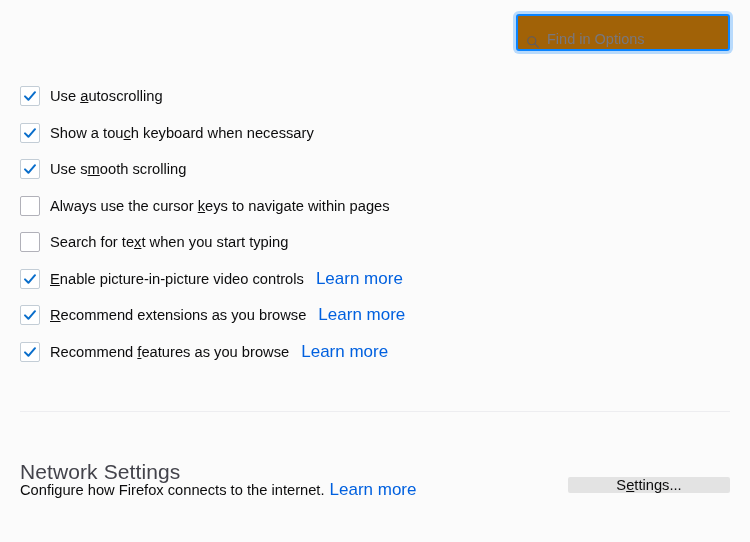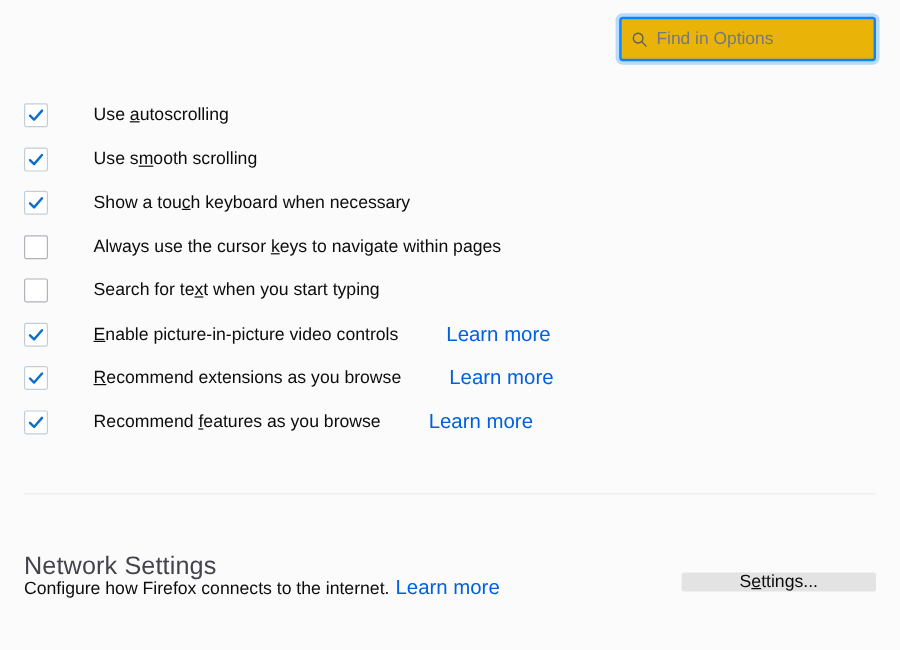--- a/index.html
+++ b/index.html
@@ -19,24 +19,24 @@
   
   .search-wrap {
     position: absolute;
     top: 14px;
     left: 516px;
     width: 214px;
     height: 37px;
     box-sizing: border-box;
     border: 2px solid #0a84ff;
     border-radius: 3px;
-    background: #eab308;
+    background: #a16207;
     box-shadow: 0 0 0 3px rgba(10,132,255,0.28);
     display: flex;
-    align-items: center;
+    align-items: flex-end;
     padding: 0 8px;
   }
   .search-icon {
     width: 14px;
     height: 14px;
     flex: 0 0 14px;
     margin-right: 7px;
     color: #5b5b66;
     display: block;
   }
@@ -57,21 +57,20 @@
   .options-list {
     position: absolute;
     top: 78px;
     left: 20px;
     width: 710px;
   }
   .option-row {
     display: flex;
     align-items: center;
     height: 36.5px;
-    gap: 28px;
   }
   .cbox {
     width: 20px;
     height: 20px;
     flex: 0 0 20px;
     box-sizing: border-box;
     border: 1px solid #b1b1b9;
     border-radius: 2px;
     background: #ffffff;
     position: relative;
@@ -175,30 +174,30 @@
     </span>
     <span class="option-label"><span>Use </span><span class="ak">a</span><span>utoscrolling</span></span>
   </div>
 
   <div class="option-row">
     <span class="cbox checked">
       <svg viewBox="0 0 14 14" fill="none" stroke="#0a6ecb" stroke-width="2" stroke-linecap="round" stroke-linejoin="round">
           <polyline points="2,7.4 5.4,10.8 12,3.2"></polyline>
         </svg>
     </span>
+    <span class="option-label"><span>Show a tou</span><span class="ak">c</span><span>h keyboard when necessary</span></span>
+  </div>
+
+  <div class="option-row">
+    <span class="cbox checked">
+      <svg viewBox="0 0 14 14" fill="none" stroke="#0a6ecb" stroke-width="2" stroke-linecap="round" stroke-linejoin="round">
+          <polyline points="2,7.4 5.4,10.8 12,3.2"></polyline>
+        </svg>
+    </span>
     <span class="option-label"><span>Use s</span><span class="ak">m</span><span>ooth scrolling</span></span>
-  </div>
-
-  <div class="option-row">
-    <span class="cbox checked">
-      <svg viewBox="0 0 14 14" fill="none" stroke="#0a6ecb" stroke-width="2" stroke-linecap="round" stroke-linejoin="round">
-          <polyline points="2,7.4 5.4,10.8 12,3.2"></polyline>
-        </svg>
-    </span>
-    <span class="option-label"><span>Show a tou</span><span class="ak">c</span><span>h keyboard when necessary</span></span>
   </div>
 
   <div class="option-row">
     <span class="cbox">
       
     </span>
     <span class="option-label"><span>Always use the cursor </span><span class="ak">k</span><span>eys to navigate within pages</span></span>
   </div>
 
   <div class="option-row">

